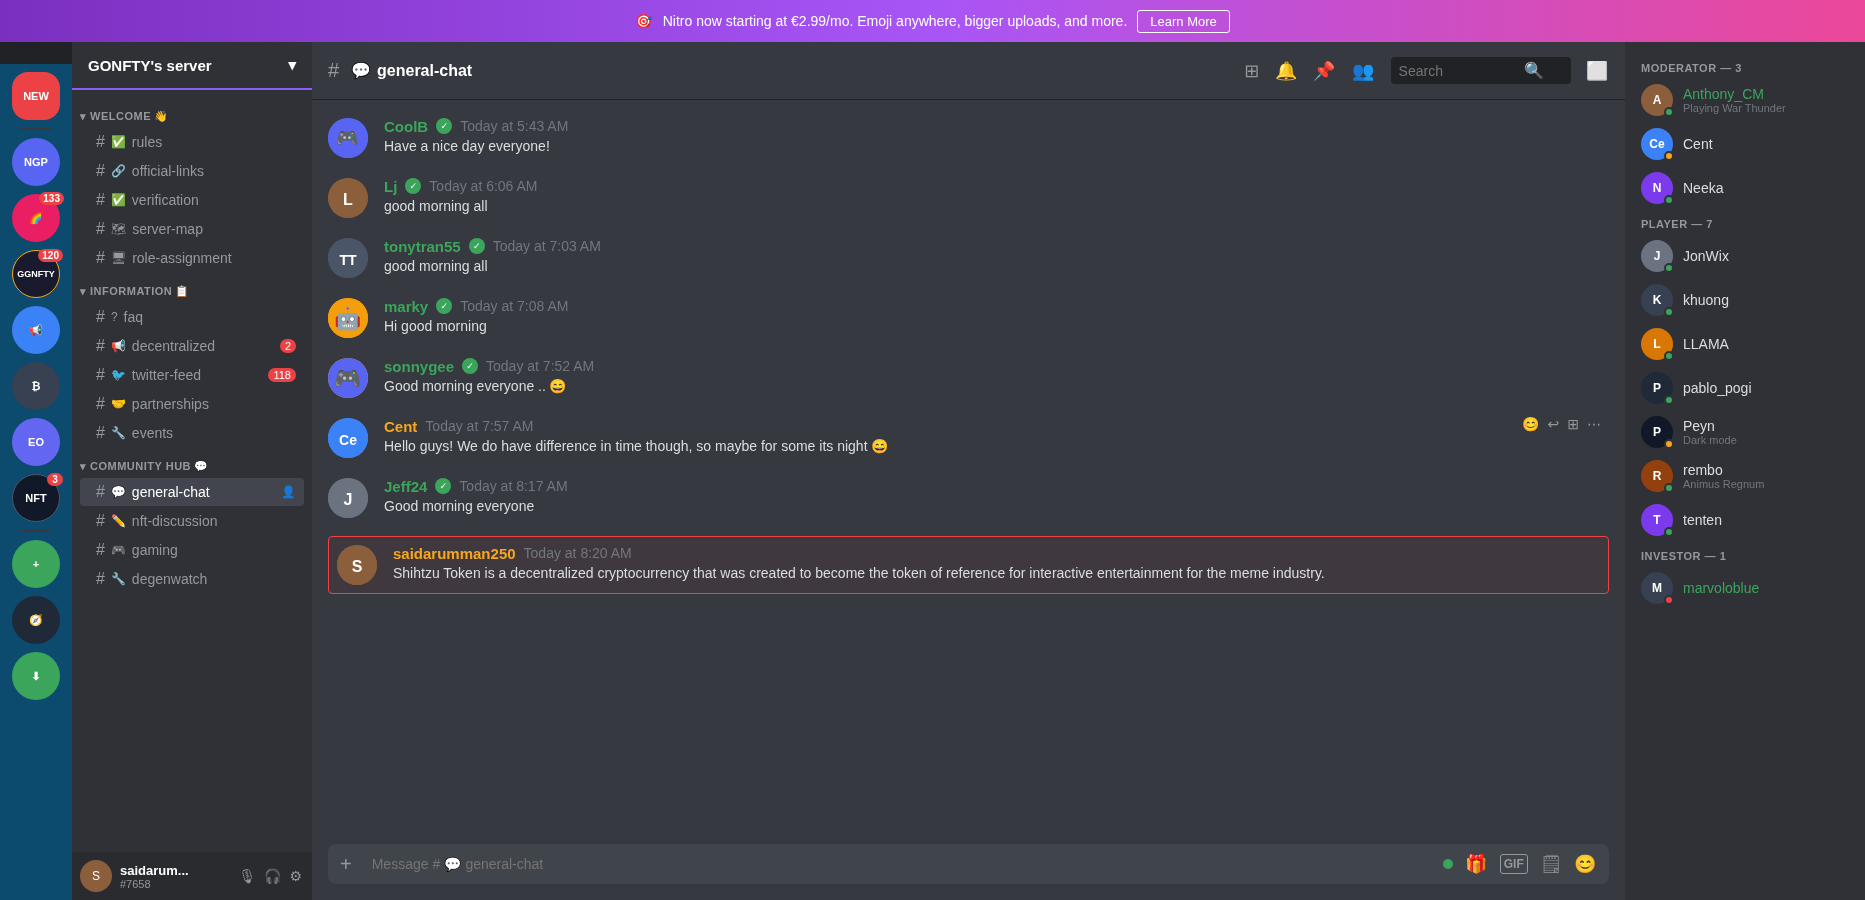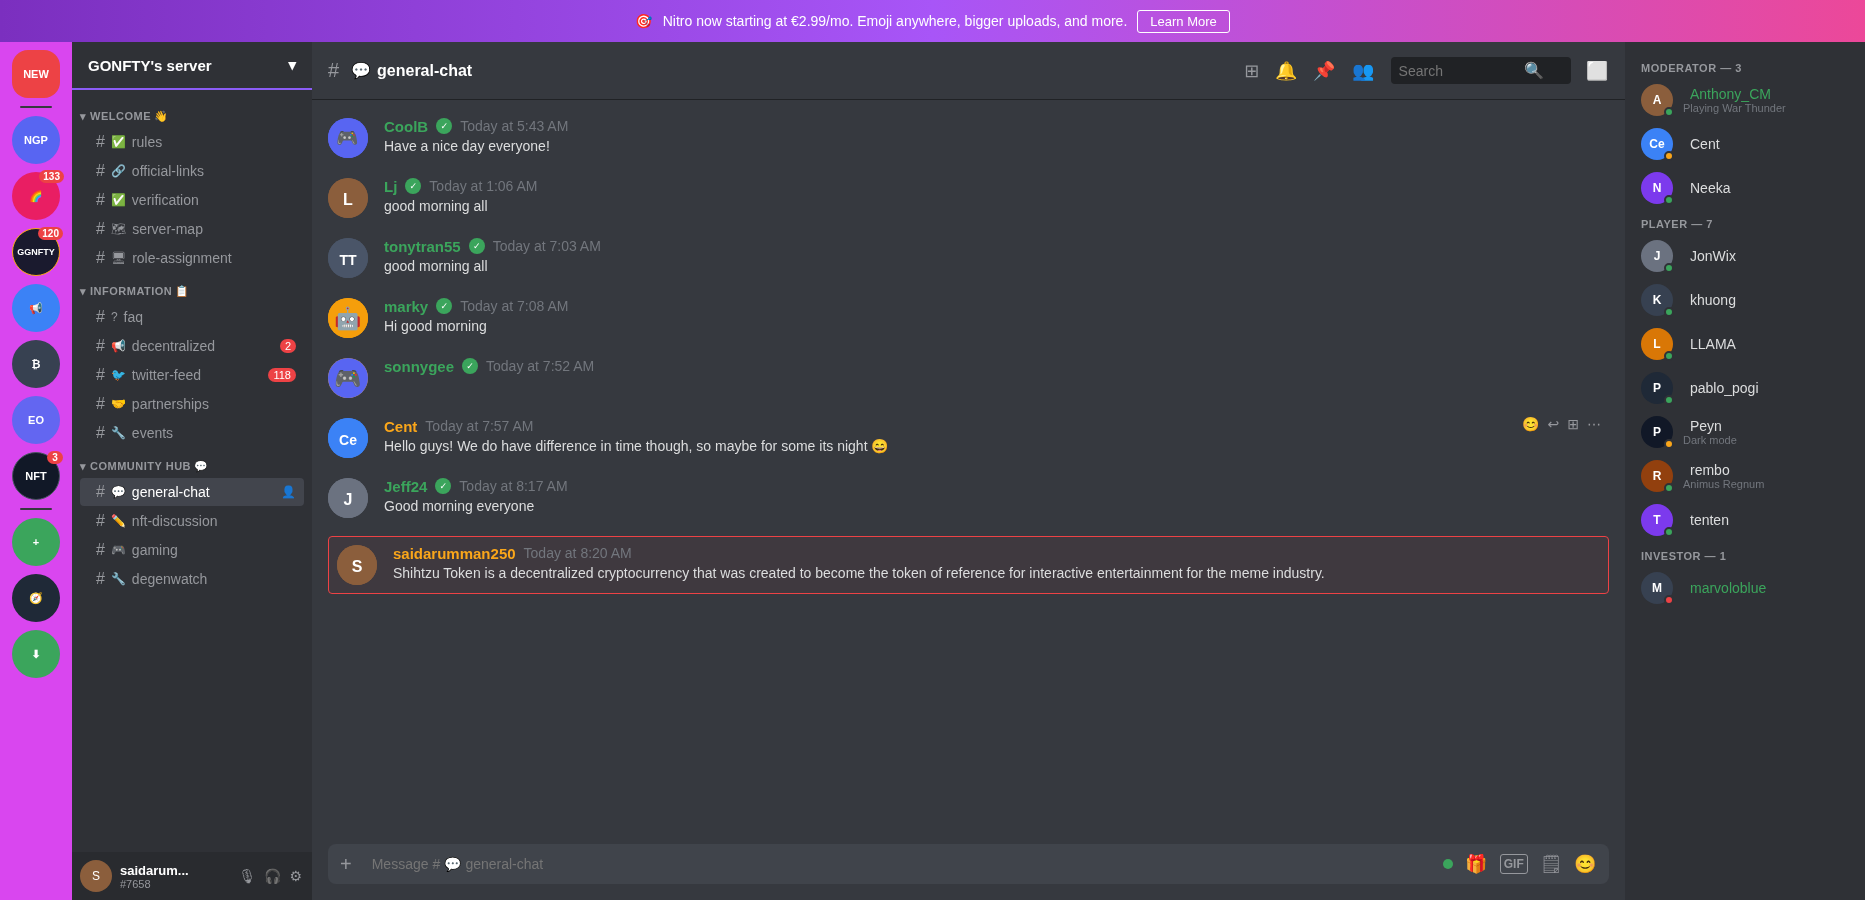--- a/index.html
+++ b/index.html
@@ -32,28 +32,29 @@
     
     #main-layout {
       display: flex;
       flex: 1;
       overflow: hidden;
     }
 
     
     #server-icons {
       width: 72px;
-      background: #d946ef;
+      background: #0c4a6e;
       display: flex;
       flex-direction: column;
       align-items: center;
       padding: 8px 16px;
       gap: 8px;
       overflow-y: auto;
       flex-shrink: 0;
+      margin-top: 22px;
     }
     .server-icon {
       width: 48px;
       height: 48px;
       border-radius: 50%;
       background: #36393f;
       display: flex;
       align-items: center;
       justify-content: center;
       cursor: pointer;
@@ -317,21 +318,21 @@
       bottom: -1px;
       right: -1px;
       width: 10px;
       height: 10px;
       border-radius: 50%;
       border: 2px solid #2f3136;
     }
     .status-online { background: #3ba55c; }
     .status-idle { background: #faa61a; }
     .status-dnd { background: #ed4245; }
-    .member-name { font-size: 14px; color: #dcddde; margin-left: 7px; }
+    .member-name { font-size: 14px; color: #dcddde; }
     .member-name.green { color: #3ba55c; }
     .member-subtext { font-size: 11px; color: #72767d; }
 
     
     .search-box {
       display: flex;
       align-items: center;
       background: #202225;
       border-radius: 4px;
       padding: 4px 8px;
@@ -544,21 +545,21 @@
         <div class="message-avatar" style="background:#8b5e3c; overflow:hidden;">
           <svg width="40" height="40" viewBox="0 0 40 40">
               <circle cx="20" cy="20" r="20" fill="#8b5e3c"></circle>
               <text x="20" y="27" text-anchor="middle" fill="white" font-size="16" font-weight="bold">L</text>
             </svg>
         </div>
         <div class="message-content">
           <div class="message-header">
             <span class="message-username green">Lj</span>
             <span class="message-badge">✓</span>
-            <span class="message-timestamp">Today at 1:06 AM</span>
+            <span class="message-timestamp">Today at 6:06 AM</span>
           </div>
           <div class="message-text">good morning all</div>
         </div>
       </div>
 
       <div class="message-group">
         <div class="message-avatar" style="background:#4a5568;">
           <svg width="40" height="40" viewBox="0 0 40 40">
               <circle cx="20" cy="20" r="20" fill="#4a5568"></circle>
               <text x="20" y="27" text-anchor="middle" fill="white" font-size="14" font-weight="bold">TT</text>
@@ -597,20 +598,21 @@
               <circle cx="20" cy="20" r="20" fill="#5865f2"></circle>
               <text x="20" y="28" text-anchor="middle" fill="white" font-size="22">🎮</text>
             </svg>
         </div>
         <div class="message-content">
           <div class="message-header">
             <span class="message-username green">sonnygee</span>
             <span class="message-badge">✓</span>
             <span class="message-timestamp">Today at 7:52 AM</span>
           </div>
+          <div class="message-text">Good morning everyone .. 😄</div>
         </div>
       </div>
 
       <div class="message-group" style="position:relative;">
         <div class="message-avatar" style="background:#3b82f6;">
           <svg width="40" height="40" viewBox="0 0 40 40">
               <circle cx="20" cy="20" r="20" fill="#3b82f6"></circle>
               <text x="20" y="27" text-anchor="middle" fill="white" font-size="14" font-weight="bold">Ce</text>
             </svg>
         </div>

